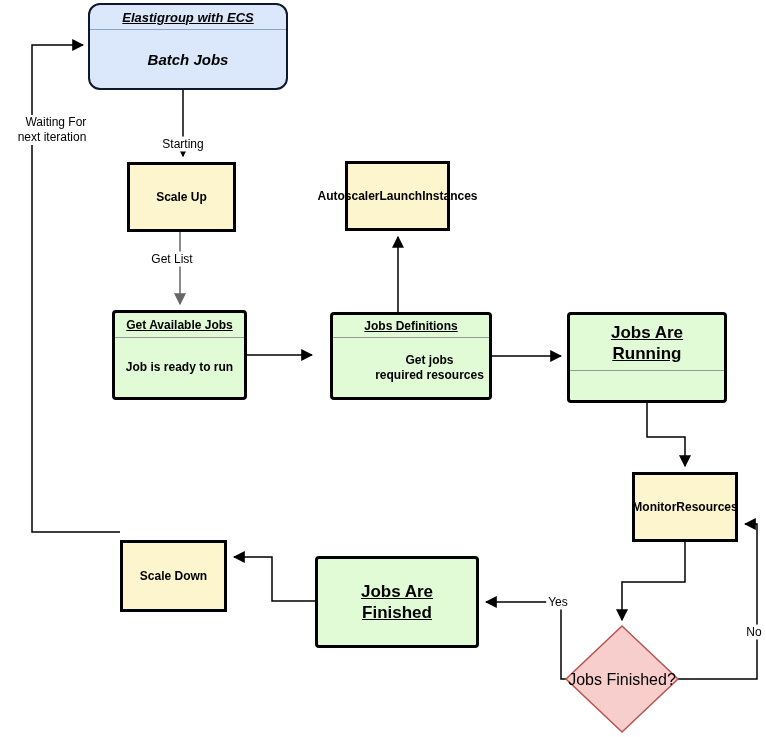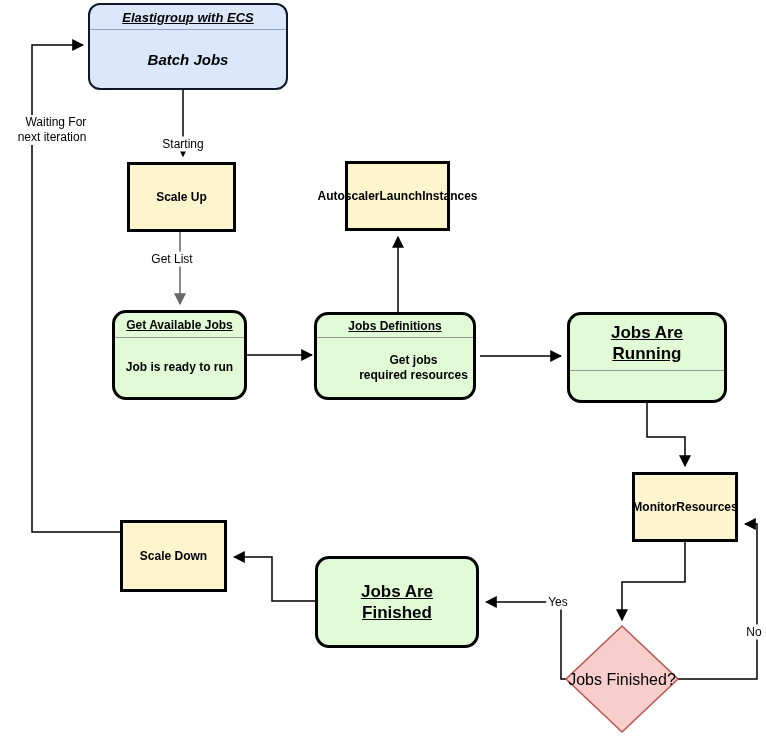--- a/index.html
+++ b/index.html
@@ -62,21 +62,21 @@
     justify-content: center;
     font-size: 12px;
     font-weight: bold;
     text-align: center;
     line-height: 14px;
   }
   
   .node-green {
     background: #e1fbd6;
     border: 3px solid #000000;
-    border-radius: 14px;
+    border-radius: 4px;
     overflow: hidden;
   }
   .node-green .title {
     display: flex;
     align-items: center;
     justify-content: center;
     font-size: 12px;
     font-weight: bold;
     text-decoration: underline;
     border-bottom: 1px solid #999999;
@@ -114,25 +114,25 @@
   #node-jobs-are-finished {
     display: flex;
     align-items: center;
     justify-content: center;
   }
   
   #node-elastigroup         { left: 88px;  top: 3px;   width: 200px; height: 87px; }
   #node-scale-up            { left: 127px; top: 162px; width: 109px; height: 70px; }
   #node-autoscaler          { left: 345px; top: 161px; width: 105px; height: 70px; }
   #node-get-available-jobs  { left: 112px; top: 310px; width: 135px; height: 90px; }
-  #node-jobs-definitions    { left: 314px; top: 312px; width: 162px; height: 88px; }
+  #node-jobs-definitions    { left: 330px; top: 312px; width: 162px; height: 88px; }
   #node-jobs-are-running    { left: 567px; top: 312px; width: 160px; height: 91px; }
   #node-monitor-resources   { left: 632px; top: 472px; width: 106px; height: 70px; }
   #node-jobs-are-finished   { left: 315px; top: 556px; width: 164px; height: 92px; }
-  #node-scale-down          { left: 120px; top: 520px; width: 107px; height: 72px; }
+  #node-scale-down          { left: 120px; top: 540px; width: 107px; height: 72px; }
   
   #label-jobs-finished {
     position: absolute;
     left: 622px; top: 680px;
     transform: translate(-50%, -50%);
     font-size: 16px;
     z-index: 2;
     white-space: nowrap;
   }
   

